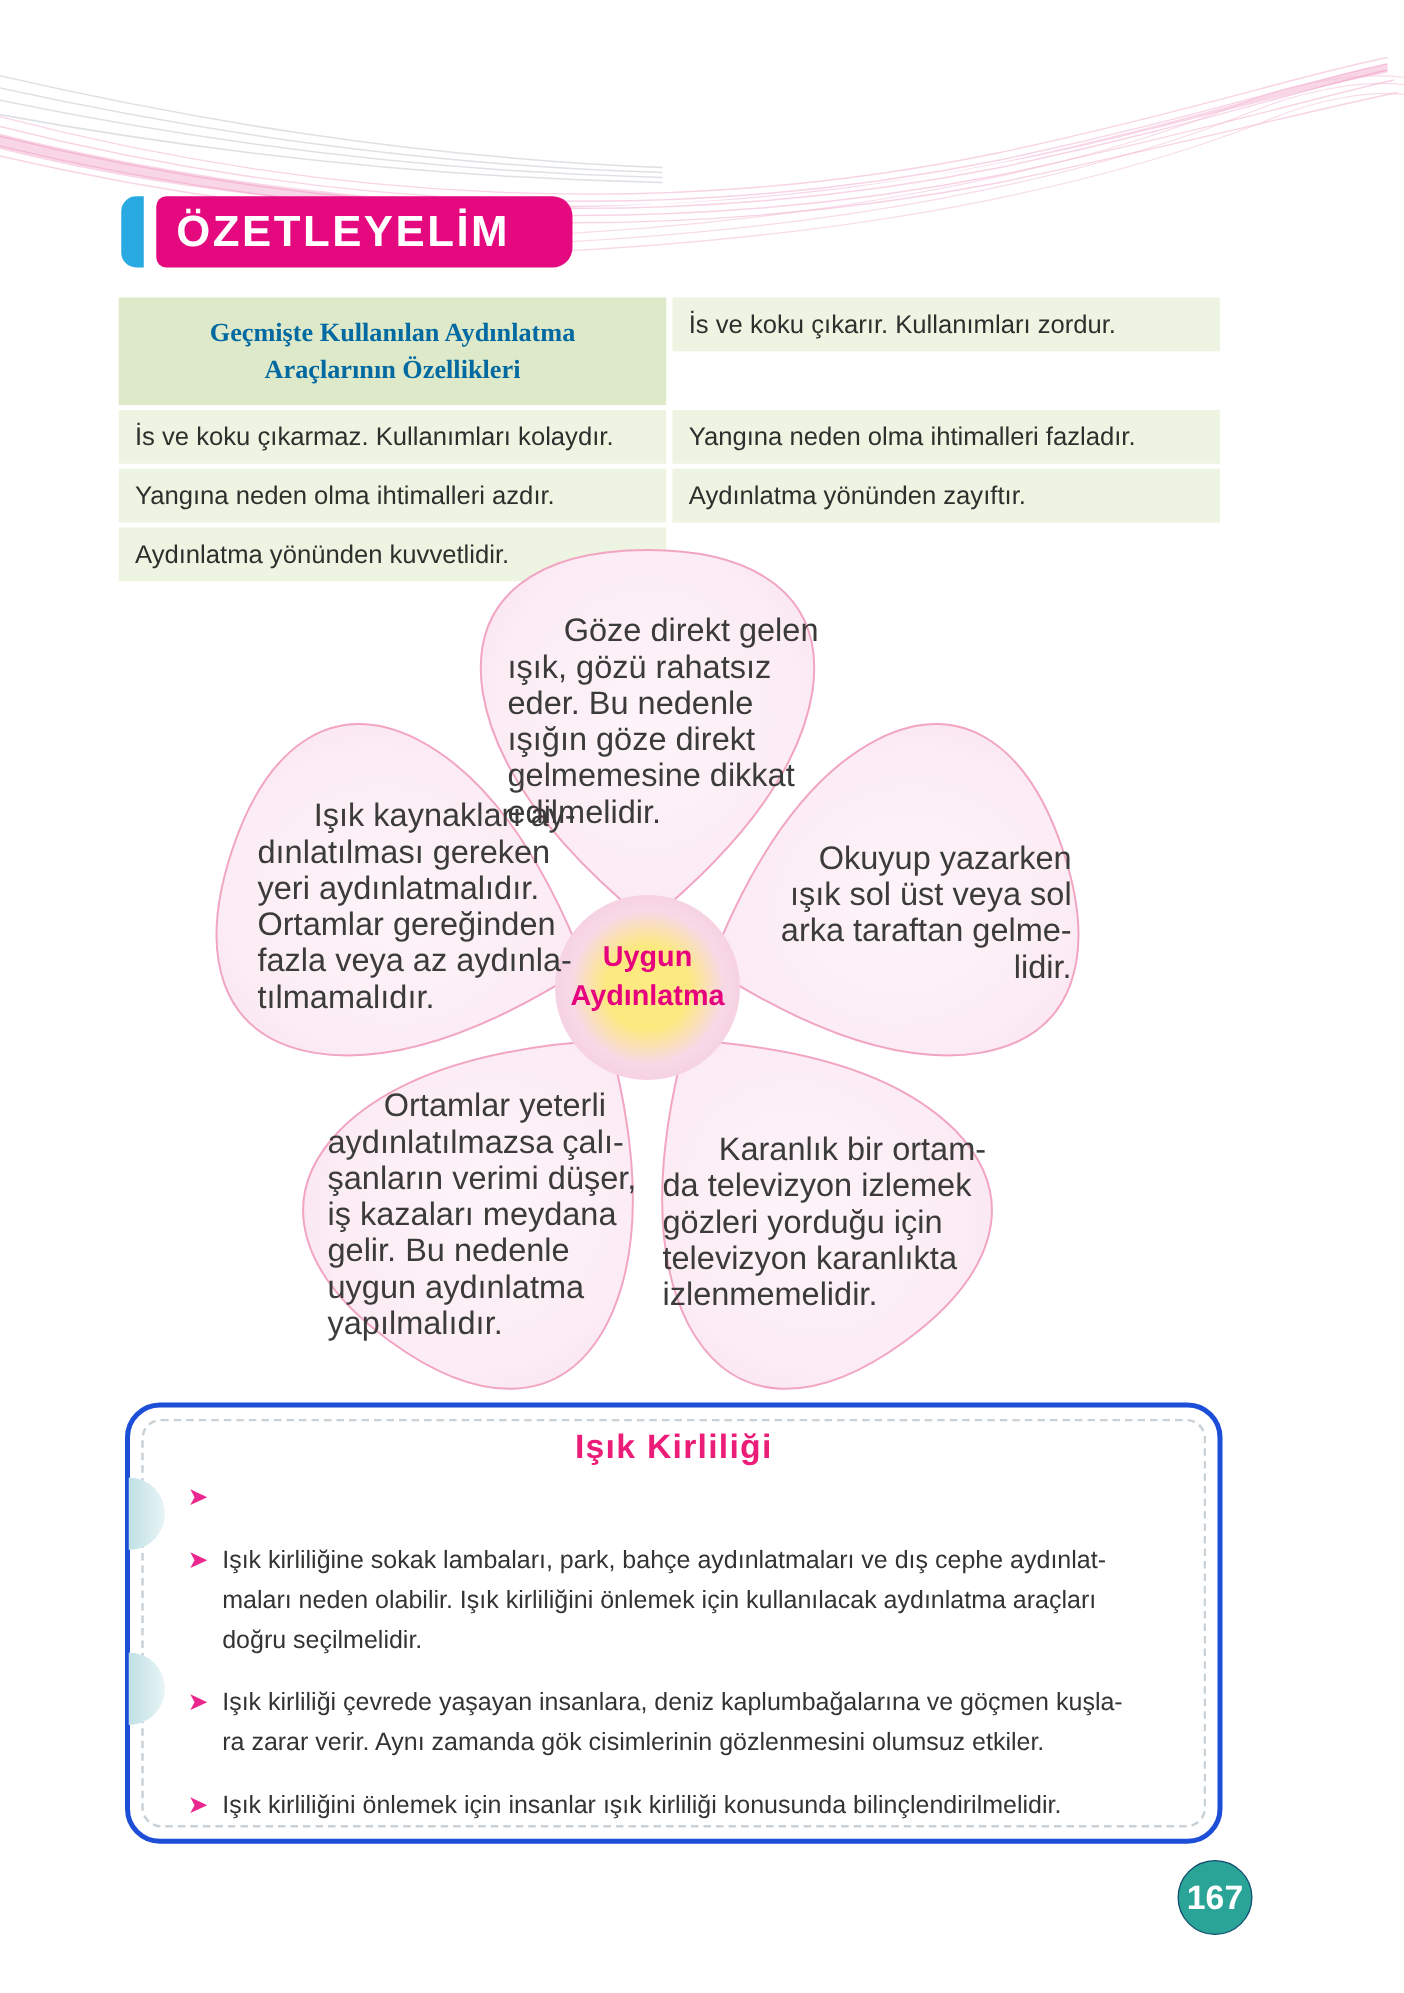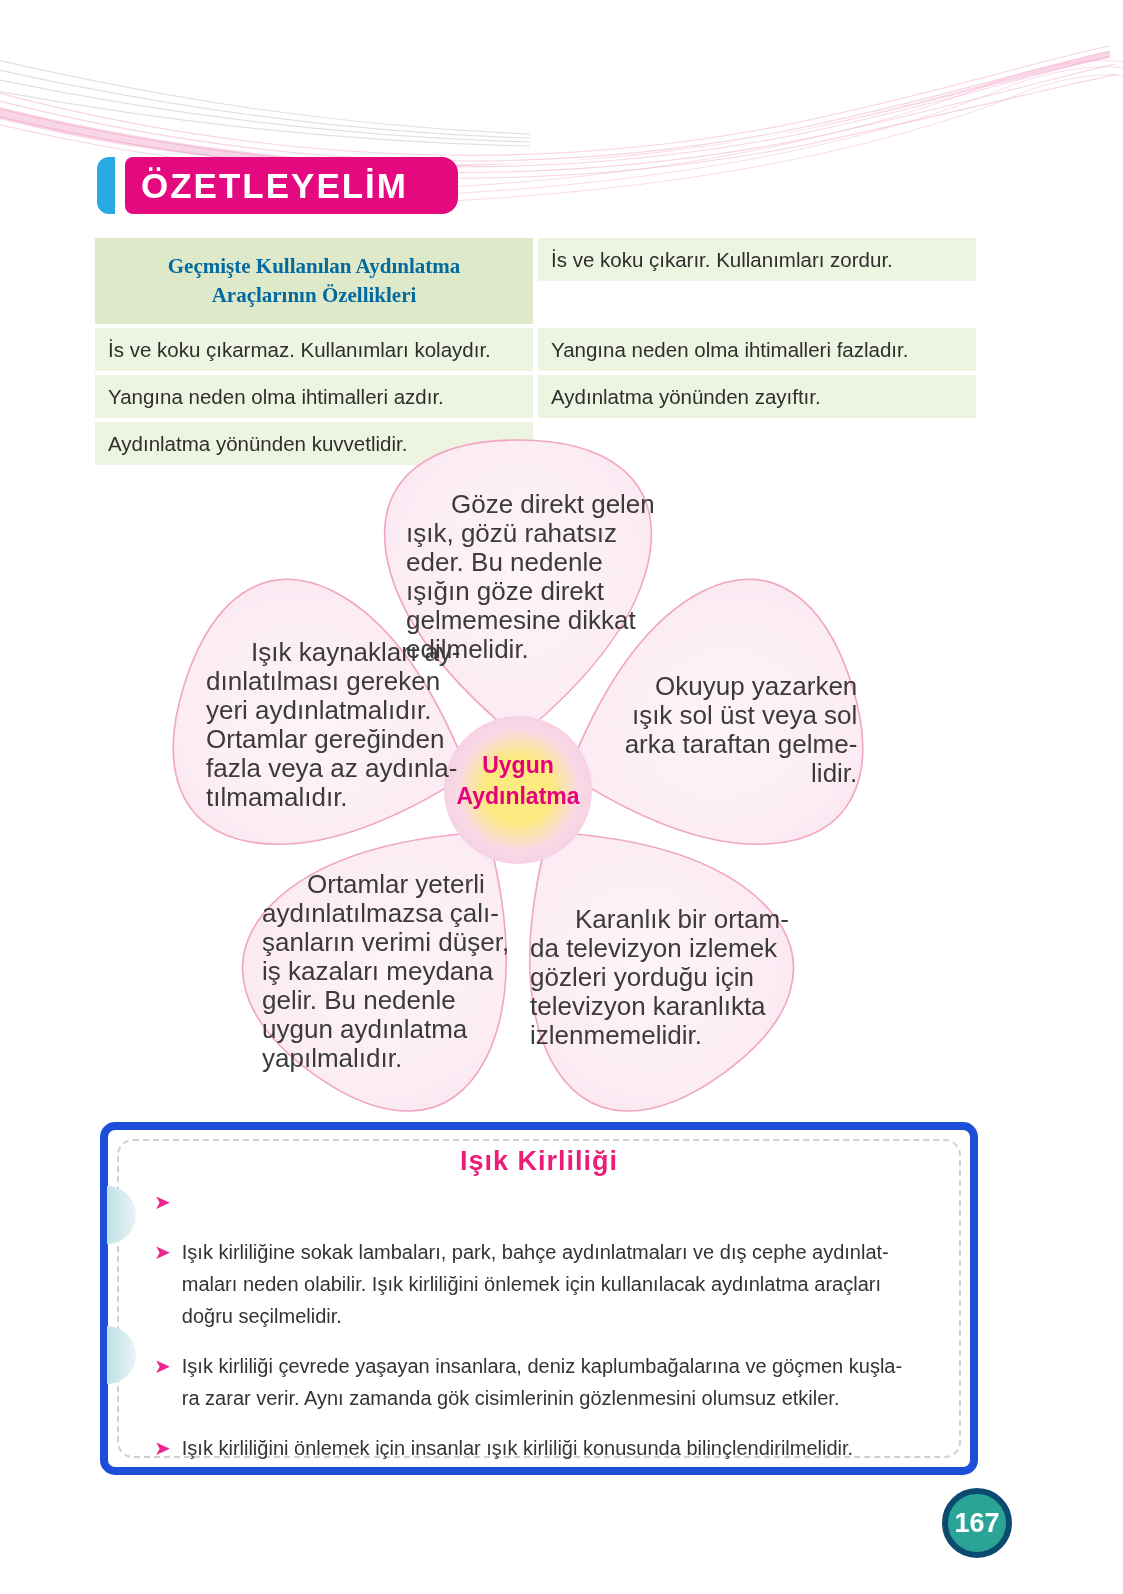--- a/index.html
+++ b/index.html
@@ -25,33 +25,33 @@
   .flower svg{position:absolute;left:0;top:0;}
   .petal-text{position:absolute;white-space:pre;font-size:26px;line-height:29px;color:#3b3b39;text-indent:45px;}
   .petal-text.pt-top{left:256px;top:52px;}
   .petal-text.pt-left{left:56px;top:200px;}
   .petal-text.pt-right{left:460px;top:234px;text-align:right;}
   .petal-text.pt-bl{left:112px;top:432px;}
   .petal-text.pt-br{left:380px;top:467px;}
   .flower-center-label{position:absolute;left:288px;top:312px;width:160px;text-align:center;white-space:pre;font-weight:bold;font-size:23px;line-height:31px;color:#e6007e;}
 
   
-  .pollution-box{position:absolute;left:100px;top:1122px;width:878px;height:353px;box-sizing:border-box;background:#ffffff;border:8px solid #1d4ed8;border-radius:15px;z-index:2;}
+  .pollution-box{position:absolute;left:100px;top:1122px;width:878px;height:353px;box-sizing:border-box;background:#ffffff;border:4px solid #1d4ed8;border-radius:28px;z-index:2;}
   .pollution-dashed{position:absolute;inset:9px;border:2px dashed #c8d2d8;border-radius:16px;}
   .pollution-tab{position:absolute;left:-1px;width:29px;height:58px;background:linear-gradient(to right,#bfe1e6,#e9f4f5);border-radius:0 29px 29px 0;}
   .pollution-tab.t1{top:56px;}
   .pollution-tab.t2{top:196px;}
   .pollution-title{position:absolute;left:0;right:0;top:16px;text-align:center;color:#ec1d79;font-weight:bold;font-size:27px;letter-spacing:1px;}
   .bullet-list{position:absolute;left:46px;right:18px;top:56px;display:flex;flex-direction:column;gap:18px;}
   .bullet-row{display:flex;align-items:flex-start;}
   .bullet-marker{color:#ec268f;font-size:20px;line-height:32px;margin-right:11px;flex:0 0 auto;}
   .bullet-text{white-space:pre;font-size:20px;line-height:32px;color:#333331;}
 
   
-  .page-badge{position:absolute;left:942px;top:1488px;width:58px;height:58px;background:#2aa496;border:6px solid #0c4a6e;border-radius:50%;display:flex;align-items:center;justify-content:center;color:#ffffff;font-weight:bold;font-size:27px;z-index:3;}
+  .page-badge{position:absolute;left:942px;top:1488px;width:58px;height:58px;background:#2aa496;border:1px solid #0c4a6e;border-radius:50%;display:flex;align-items:center;justify-content:center;color:#ffffff;font-weight:bold;font-size:27px;z-index:3;}
 </style>
 </head>
 <body>
 
 <div class="page">
 
   <div class="wave-wrap">
     <svg width="1123" height="190" viewBox="0 0 1123 190" fill="none" xmlns="http://www.w3.org/2000/svg">
       <g stroke="#c3c8d0" stroke-width="1.2" opacity="0.55" fill="none">
         <path d="M-20 38 C 150 78, 330 108, 530 116"></path>

